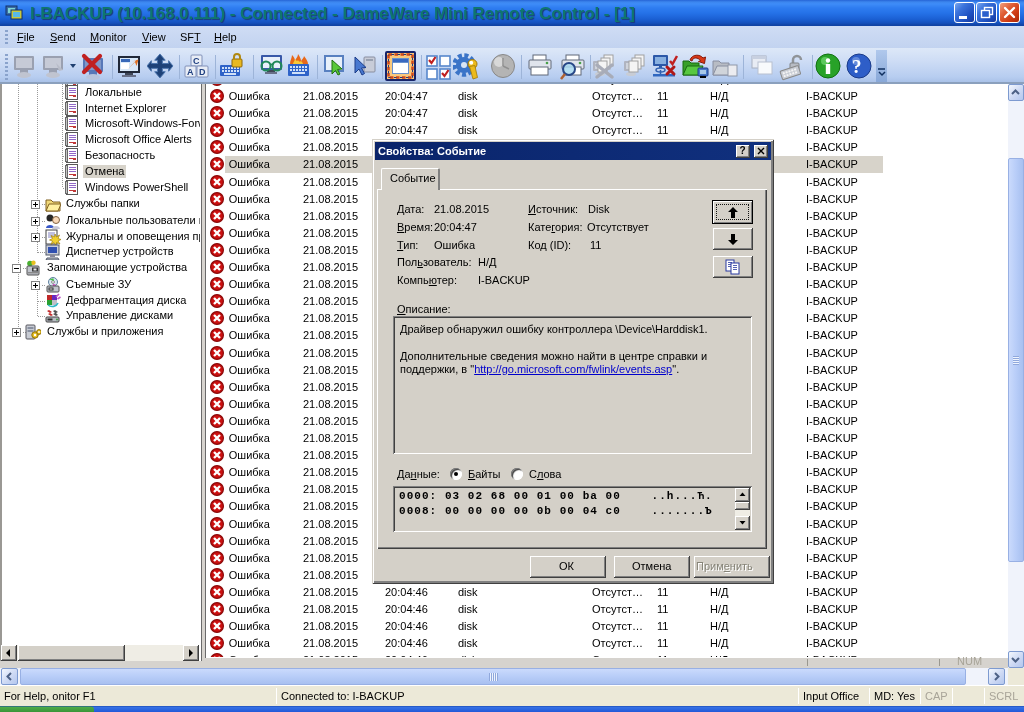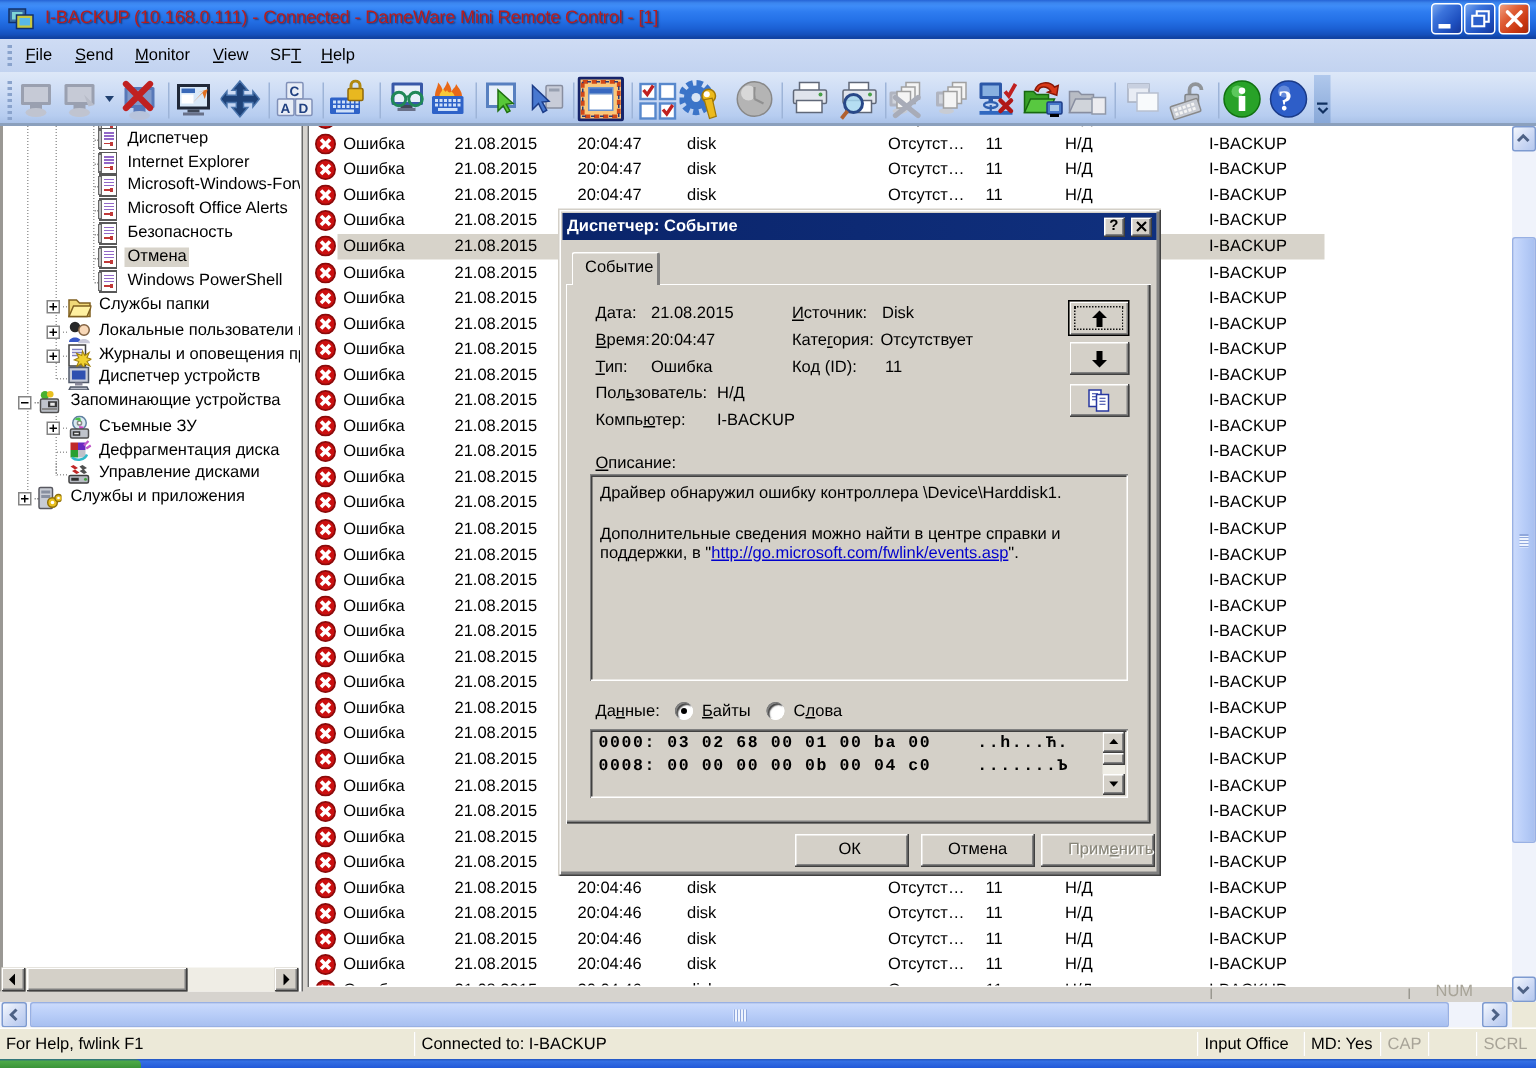--- a/index.html
+++ b/index.html
@@ -10,21 +10,21 @@
 .tsep{position:absolute;top:55px;width:1px;height:24px;background:#9db4d8}
 u{text-decoration:underline}
 </style></head><body>
 <div class="a" style="left:0;top:0;width:1024px;height:26px;background:linear-gradient(180deg,#2664d6 0,#3c86ee 2px,#3e8cf8 4px,#2e7cf0 8px,#2572e8 13px,#1b60d4 19px,#1550bc 23px,#1143a4 25px)"></div>
 <svg class="a" style="left:5px;top:4px" width="19" height="19" viewBox="0 0 19 19">
     <rect x="1" y="2" width="11" height="9" fill="#3a6ea5" stroke="#12306a"></rect>
     <rect x="3" y="4" width="7" height="5" fill="#7fd4d4"></rect>
     <rect x="6" y="6" width="11" height="9" fill="#c8c840" stroke="#12306a"></rect>
     <rect x="8" y="8" width="7" height="5" fill="#58b8e8"></rect>
   </svg>
-<div class="a" style="left:30px;top:4px;font-family:'Liberation Sans',sans-serif;font-size:12px;font-weight:normal;color:#b91c1c;letter-spacing:-0.05px;text-shadow:1px 1px 1px #1a3a7a">I-BACKUP (10.168.0.111) - Connected - DameWare Mini Remote Control - [1]</div>
+<div class="a" style="left:30px;top:4px;font-family:'Liberation Sans',sans-serif;font-size:17px;font-weight:bold;color:#0f766e;letter-spacing:-0.05px;text-shadow:1px 1px 1px #1a3a7a">I-BACKUP (10.168.0.111) - Connected - DameWare Mini Remote Control - [1]</div>
 <div class="a" style="left:954px;top:2px;width:21px;height:21px;border-radius:3px;border:1px solid #fff;background:linear-gradient(135deg,#7aa8f0 0%,#3c74dc 30%,#1e50c0 70%,#16389c 100%)">
     <div class="a" style="left:4px;top:13px;width:8px;height:3px;background:#fff"></div>
   </div>
 <div class="a" style="left:976px;top:2px;width:21px;height:21px;border-radius:3px;border:1px solid #fff;background:linear-gradient(135deg,#7aa8f0 0%,#3c74dc 30%,#1e50c0 70%,#16389c 100%)">
     <svg class="a" style="left:3px;top:3px" width="14" height="13" viewBox="0 0 14 13">
       <rect x="4.5" y="1.5" width="8" height="7" fill="none" stroke="#fff" stroke-width="1.4"></rect>
       <rect x="1.5" y="4.5" width="8" height="7" fill="#2c60cc" stroke="#fff" stroke-width="1.4"></rect>
     </svg>
   </div>
 <div class="a" style="left:999px;top:2px;width:21px;height:21px;border-radius:3px;border:1px solid #fff;background:linear-gradient(135deg,#f0a080 0%,#e06038 35%,#cc3812 70%,#a82808 100%)">
@@ -323,21 +323,21 @@
       <g shape-rendering="crispEdges">
         <rect x="2.5" y="0.5" width="11" height="14" fill="#fff" stroke="#585858"></rect>
         <rect x="1.5" y="1.5" width="2" height="12" fill="#c4c4c4" stroke="#686868"></rect>
         <rect x="5" y="3" width="7" height="1" fill="#9268c8"></rect>
         <rect x="5" y="5" width="7" height="1" fill="#9268c8"></rect>
         <rect x="5" y="7" width="7" height="1" fill="#9268c8"></rect>
         <rect x="5" y="10" width="4" height="1" fill="#c03838"></rect>
         <rect x="9" y="9.5" width="2.5" height="2.5" fill="#c03838"></rect>
       </g>
     </svg>
-    <div class="t" style="left:81px;top:2px;padding:0 2px">Диспетчер</div>
+    <div class="t" style="left:81px;top:2px;padding:0 2px">Локальные</div>
     <svg class="a" style="left:62px;top:17px" width="16" height="16" viewBox="0 0 16 16">
       <g shape-rendering="crispEdges">
         <rect x="2.5" y="0.5" width="11" height="14" fill="#fff" stroke="#585858"></rect>
         <rect x="1.5" y="1.5" width="2" height="12" fill="#c4c4c4" stroke="#686868"></rect>
         <rect x="5" y="3" width="7" height="1" fill="#9268c8"></rect>
         <rect x="5" y="5" width="7" height="1" fill="#9268c8"></rect>
         <rect x="5" y="7" width="7" height="1" fill="#9268c8"></rect>
         <rect x="5" y="10" width="4" height="1" fill="#c03838"></rect>
         <rect x="9" y="9.5" width="2.5" height="2.5" fill="#c03838"></rect>
       </g>
@@ -1033,21 +1033,21 @@
       <div class="t" style="left:179.0px;top:2px">20:04:46</div>
       <div class="t" style="left:252.0px;top:2px">disk</div>
       <div class="t" style="left:386.0px;top:2px">Отсутст…</div>
       <div class="t" style="left:451.0px;top:2px">11</div>
       <div class="t" style="left:504.0px;top:2px">Н/Д</div>
       <div class="t" style="left:600.0px;top:2px">I-BACKUP</div>
     </div>
   </div>
 <div class="a" style="left:372px;top:139px;width:402px;height:445px;background:#d4d0c8;box-shadow:inset 1px 1px 0 #d4d0c8,inset -1px -1px 0 #404040,inset 2px 2px 0 #fff,inset -3px -3px 0 #808080"></div>
 <div class="a" style="left:375px;top:142px;width:396px;height:18px;background:linear-gradient(90deg,#0a246a,#10307e)"></div>
-<div class="a" style="left:378px;top:145px;font-size:11px;font-weight:bold;color:#fff;white-space:nowrap">Диспетчер: Событие</div>
+<div class="a" style="left:378px;top:145px;font-size:11px;font-weight:bold;color:#fff;white-space:nowrap">Свойства: Событие</div>
 <div class="a btn3" style="left:736px;top:145px;width:14px;height:13px">
     <div class="t" style="left:3.5px;top:-1px;font-weight:bold;font-size:10px">?</div>
   </div>
 <div class="a btn3" style="left:754px;top:145px;width:14px;height:13px">
     <svg class="a" style="left:3px;top:2px" width="8" height="8" viewBox="0 0 8 8">
       <path d="M1 1 L7 7 M7 1 L1 7" stroke="#000" stroke-width="1.4"></path>
     </svg>
   </div>
 <div class="a" style="left:377px;top:189px;width:390px;height:360px;background:#d4d0c8;box-shadow:inset 1px 1px 0 #fff,inset -1px -1px 0 #404040,inset -2px -2px 0 #808080"></div>
 <div class="a" style="left:381px;top:168px;width:59px;height:22px;background:#d4d0c8;border-top:1px solid #fff;border-left:1px solid #fff;border-right:2px solid #808080;border-top-left-radius:2px;border-top-right-radius:2px"></div>
@@ -1114,21 +1114,21 @@
       <path d="M0.5 2 L3.5 5.5 L6.5 2 Z" fill="#000"></path>
     </svg>
   </div>
 <div class="a btn3" style="left:530px;top:556px;width:76px;height:22px">
     <div class="t" style="left:29px;top:4px">ОК</div>
   </div>
 <div class="a btn3" style="left:614px;top:556px;width:76px;height:22px">
     <div class="t" style="left:18px;top:4px">Отмена</div>
   </div>
 <div class="a btn3" style="left:694px;top:556px;width:76px;height:22px">
-    <div class="t" style="left:18px;top:4px;color:#868478;text-shadow:1px 1px 0 #fff">Прим<u>е</u>нить</div>
+    <div class="t" style="left:2px;top:4px;color:#868478;text-shadow:1px 1px 0 #fff">Прим<u>е</u>нить</div>
   </div>
 <div class="a" style="left:1008px;top:84px;width:16px;height:584px;background:#f0f3fb"></div>
 <div class="a" style="left:1008px;top:84px;width:16px;height:17px;border-radius:2px;background:linear-gradient(135deg,#f4f8fe,#cdd9f4 55%,#b4c7ee);border:1px solid #7d9ad0">
     <svg class="a" style="left:2px;top:3px" width="9" height="9" viewBox="0 0 9 9">
       <path d="M1 6 L4.5 2.5 L8 6" stroke="#4d6185" stroke-width="2" fill="none"></path>
     </svg>
   </div>
 <div class="a" style="left:1008px;top:651px;width:16px;height:17px;border-radius:2px;background:linear-gradient(135deg,#f4f8fe,#cdd9f4 55%,#b4c7ee);border:1px solid #7d9ad0">
     <svg class="a" style="left:2px;top:3px" width="9" height="9" viewBox="0 0 9 9">
       <path d="M1 3 L4.5 6.5 L8 3" stroke="#4d6185" stroke-width="2" fill="none"></path>
@@ -1146,21 +1146,21 @@
 <div class="a" style="left:988px;top:668px;width:17px;height:17px;border-radius:2px;background:linear-gradient(135deg,#f4f8fe,#cdd9f4 55%,#b4c7ee);border:1px solid #7d9ad0">
     <svg class="a" style="left:3px;top:3px" width="9" height="9" viewBox="0 0 9 9">
       <path d="M3 1 L6.5 4.5 L3 8" stroke="#4d6185" stroke-width="2" fill="none"></path>
     </svg>
   </div>
 <div class="a" style="left:20px;top:668px;width:946px;height:17px;border-radius:2px;background:linear-gradient(180deg,#cadafc,#b8cdf8 50%,#a8c0f0);border:1px solid #98b0e4">
     <div class="a" style="left:468px;top:4px;width:9px;height:8px;background-image:repeating-linear-gradient(90deg,#90a8dc 0 1px,#eef4fe 1px 2px)"></div>
   </div>
 <div class="a" style="left:1008px;top:668px;width:16px;height:17px;background:#ece9d8"></div>
 <div class="a" style="left:0;top:685px;width:1024px;height:21px;background:#ece9d8;border-top:1px solid #fff"></div>
-<div class="t" style="left:4px;top:690px">For Help, fwlink F1</div>
+<div class="t" style="left:4px;top:690px">For Help, onitor F1</div>
 <div class="t" style="left:281px;top:690px">Connected to: I-BACKUP</div>
 <div class="t" style="left:803px;top:690px">Input Office</div>
 <div class="t" style="left:874px;top:690px">MD: Yes</div>
 <div class="t" style="left:925px;top:690px;color:#a8a498">CAP</div>
 <div class="t" style="left:957px;top:655px;color:#a8a498">NUM</div>
 <div class="t" style="left:989px;top:690px;color:#a8a498">SCRL</div>
 <div class="a" style="left:276px;top:688px;width:1px;height:16px;background:#c9c5b4;border-right:1px solid #fff"></div>
 <div class="a" style="left:798px;top:688px;width:1px;height:16px;background:#c9c5b4;border-right:1px solid #fff"></div>
 <div class="a" style="left:869px;top:688px;width:1px;height:16px;background:#c9c5b4;border-right:1px solid #fff"></div>
 <div class="a" style="left:920px;top:688px;width:1px;height:16px;background:#c9c5b4;border-right:1px solid #fff"></div>

